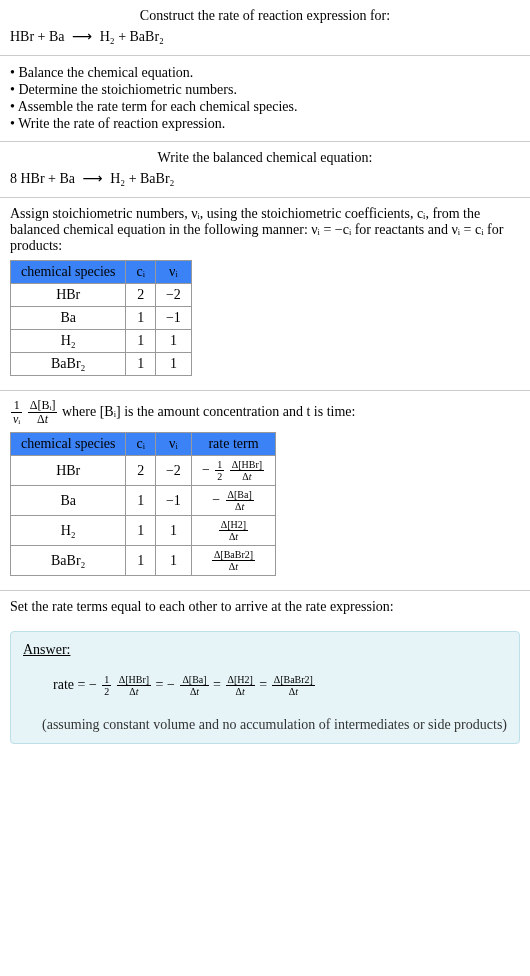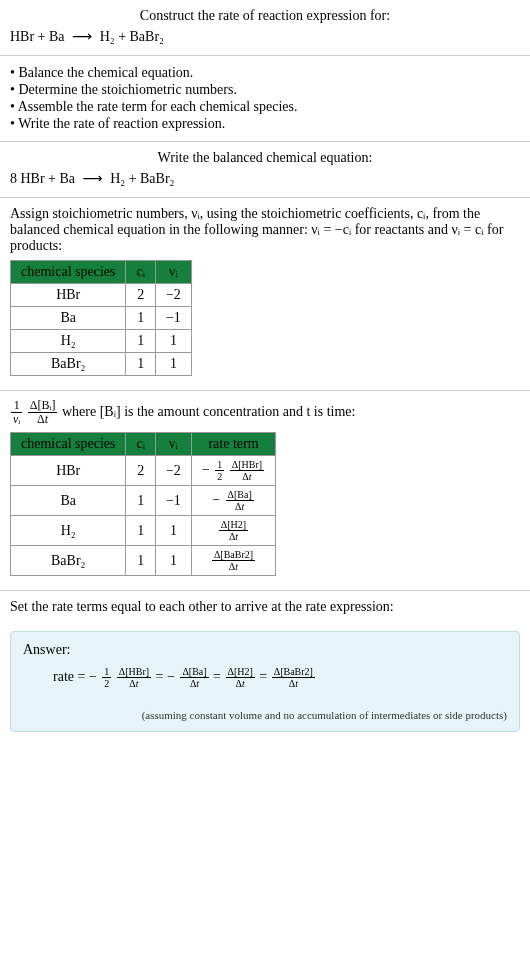--- a/index.html
+++ b/index.html
@@ -36,43 +36,44 @@
     border-collapse: collapse;
     margin: 6px 0;
   }
   table.data th, table.data td {
     border: 1px solid #999;
     padding: 3px 10px;
     text-align: center;
     font-weight: normal;
   }
   table.data th {
-    background: #15803d;
+    background: #3b82f6;
   }
   .smallnote {
     font-size: 11px;
     color: #444;
     margin-top: 2px;
   }
   .answer {
     background: #e6f4f8;
     border: 1px solid #bcdfe8;
     border-radius: 4px;
     padding: 10px 12px;
     margin: 8px 10px;
   }
   .answer-label {
-    margin-bottom: 8px;
+    margin-bottom: 16px;
+    text-decoration: underline;
   }
   .answer-eq {
     padding-left: 30px;
     margin-bottom: 20px;
   }
   .answer-note {
-    font-size: 11px;
+    font-size: 14px;
     text-align: right;
     color: #333;
   }
   .frac {
     display: inline-block;
     vertical-align: middle;
     text-align: center;
     font-size: 12px;
     margin: 0 1px;
   }

